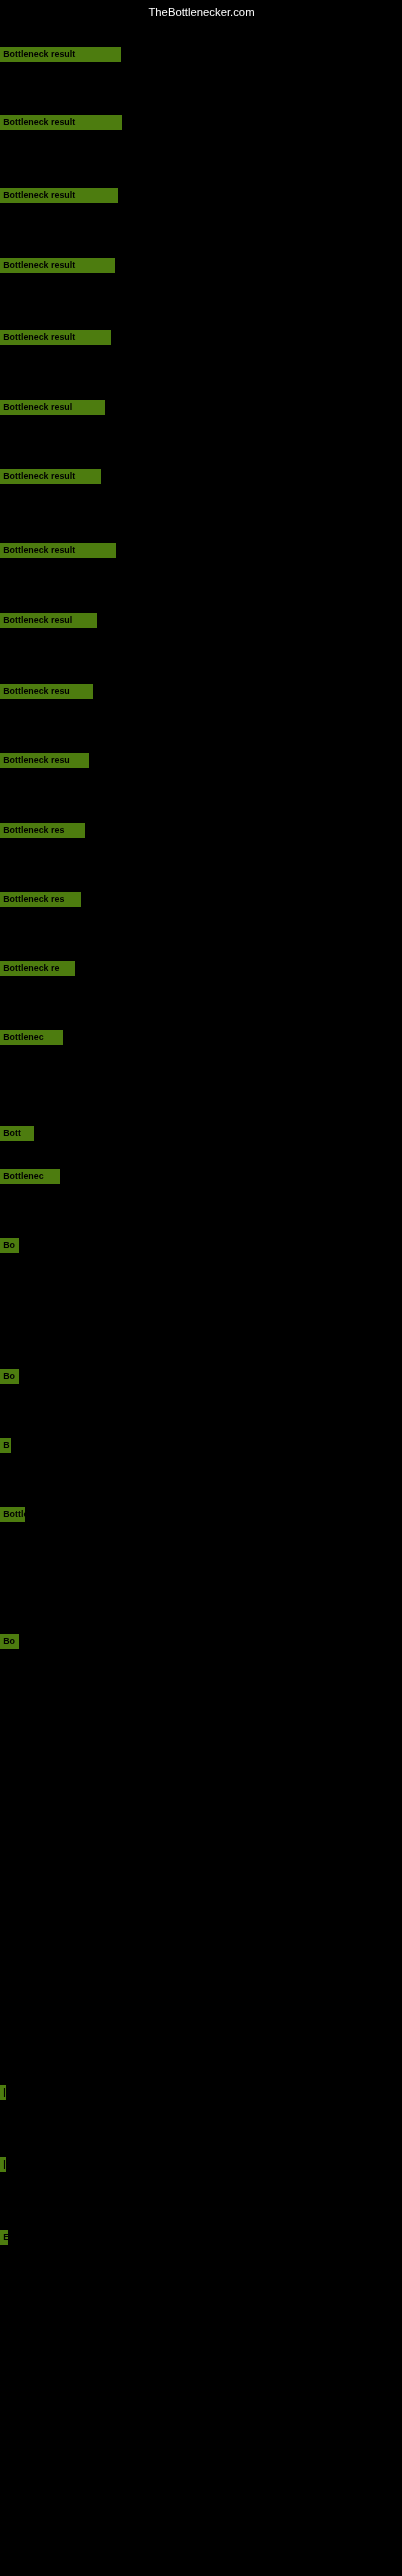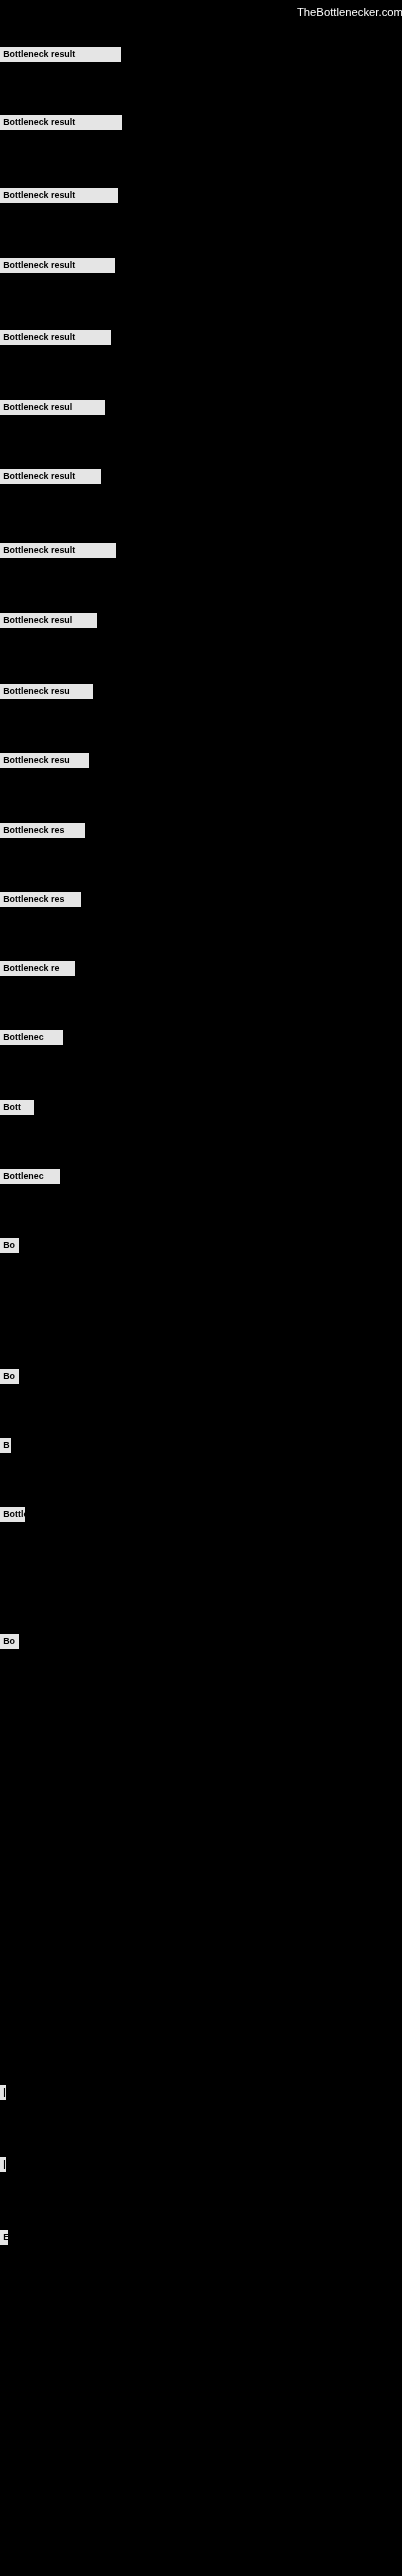--- a/index.html
+++ b/index.html
@@ -14,30 +14,30 @@
       min-height: 2576px;
       font-family: Arial, sans-serif;
       position: relative;
     }
 
     .site-title {
       position: absolute;
       top: 6.4px;
       left: 0;
       right: 0;
-      text-align: right;
+      text-align: center;
       color: #ffffff;
       font-size: 11.3px;
       font-weight: normal;
     }
 
     .bottleneck-badge {
       position: absolute;
       left: 0;
-      background-color: #e5e5e5;
+      background-color: #4d7c0f;
       color: #000000;
       font-size: 8.9px;
       font-weight: bold;
       padding: 1.6px 3.2px;
       white-space: nowrap;
       overflow: hidden;
       line-height: 1.3;
     }
   </style>
 </head>
@@ -53,21 +53,21 @@
 <div class="bottleneck-badge" style="top: 400px; max-width: 105px; width: 105px;">Bottleneck resul</div>
 <div class="bottleneck-badge" style="top: 469px; max-width: 101px; width: 101px;">Bottleneck result</div>
 <div class="bottleneck-badge" style="top: 543px; max-width: 116px; width: 116px;">Bottleneck result</div>
 <div class="bottleneck-badge" style="top: 613px; max-width: 97px; width: 97px;">Bottleneck resul</div>
 <div class="bottleneck-badge" style="top: 684px; max-width: 93px; width: 93px;">Bottleneck resu</div>
 <div class="bottleneck-badge" style="top: 753px; max-width: 89px; width: 89px;">Bottleneck resu</div>
 <div class="bottleneck-badge" style="top: 823px; max-width: 85px; width: 85px;">Bottleneck res</div>
 <div class="bottleneck-badge" style="top: 892px; max-width: 81px; width: 81px;">Bottleneck res</div>
 <div class="bottleneck-badge" style="top: 961px; max-width: 75px; width: 89px;">Bottleneck re</div>
 <div class="bottleneck-badge" style="top: 1030px; max-width: 63px; width: 63px;">Bottlenec</div>
-<div class="bottleneck-badge" style="top: 1100px; max-width: 34px; width: 34px;">Bott</div>
+<div class="bottleneck-badge" style="top: 1126px; max-width: 34px; width: 34px;">Bott</div>
 <div class="bottleneck-badge" style="top: 1169px; max-width: 60px; width: 60px;">Bottlenec</div>
 <div class="bottleneck-badge" style="top: 1238px; max-width: 19.3px; width: 19.3px;">Bo</div>
 <div class="bottleneck-badge" style="top: 1369px; max-width: 19.3px; width: 19.3px;">Bo</div>
 <div class="bottleneck-badge" style="top: 1438px; max-width: 11.3px; width: 11.3px;">B</div>
 <div class="bottleneck-badge" style="top: 1507px; max-width: 39px; width: 25px;">Bottle</div>
 <div class="bottleneck-badge" style="top: 1634px; max-width: 19.3px; width: 19.3px;">Bo</div>
 <div class="bottleneck-badge" style="top: 2085px; max-width: 6.4px; width: 6.4px;">|</div>
 <div class="bottleneck-badge" style="top: 2157px; max-width: 6.4px; width: 6.4px;">|</div>
 <div class="bottleneck-badge" style="top: 2230px; max-width: 8px; width: 8px;">E</div>
 

